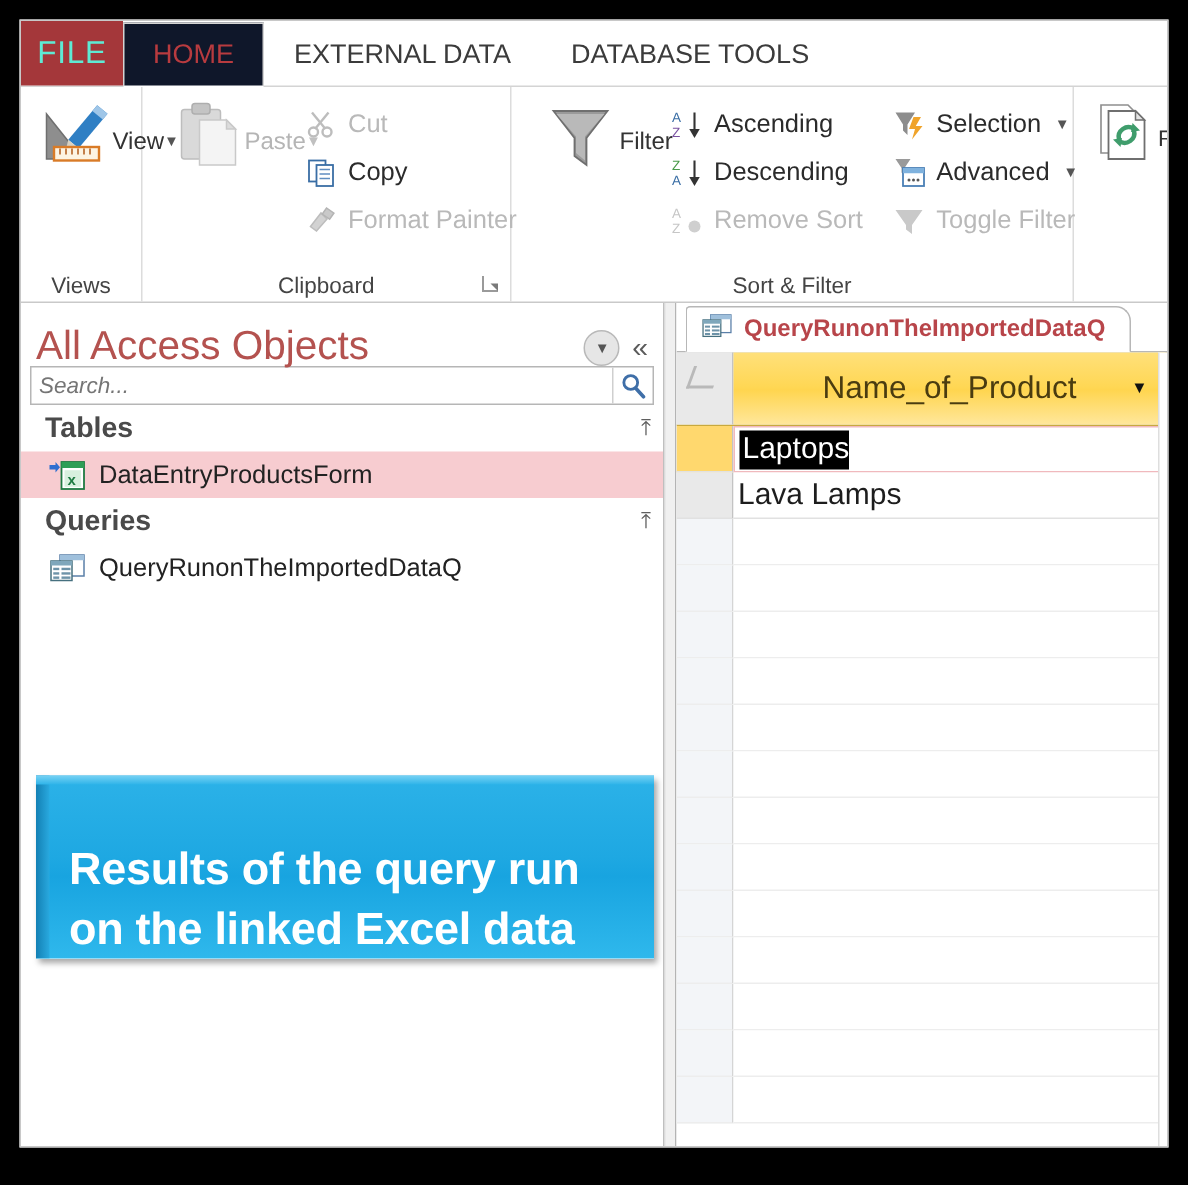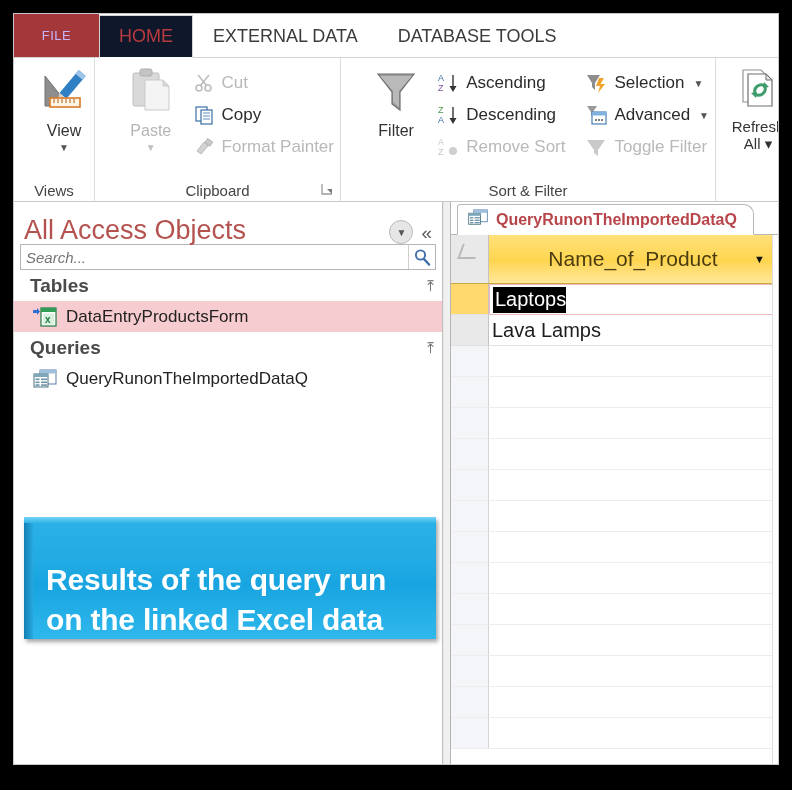--- a/index.html
+++ b/index.html
@@ -30,27 +30,27 @@
   .tabbar {
     position: relative;
     height: 43px;
     background: #ffffff;
     border-bottom: 1px solid #d4d4d4;
     display: flex;
     align-items: stretch;
   }
   .tab-file {
     background: #a4373a;
-    color: #c4b5fd;
-    font-size: 13px;
+    color: #5eead4;
+    font-size: 21px;
     letter-spacing: 0.5px;
     display: flex;
     align-items: center;
     justify-content: center;
-    width: 85px;
+    width: 68px;
     box-sizing: border-box;
   }
   .tab {
     display: flex;
     align-items: center;
     justify-content: center;
     padding: 0 19px;
     font-size: 18px;
     color: #3b3b3b;
     box-sizing: border-box;
@@ -101,21 +101,21 @@
     position: absolute;
     bottom: 3px;
     right: 6px;
     font-size: 12px;
     color: #888;
     line-height: 1;
   }
 
   .bigbtn {
     display: flex;
-    flex-direction: column;
+    flex-direction: row;
     align-items: center;
     width: 78px;
     padding-top: 2px;
     margin-left: 20px;
   }
   .bigbtn .lbl {
     font-size: 16px;
     color: #333;
     margin-top: 2px;
   }

